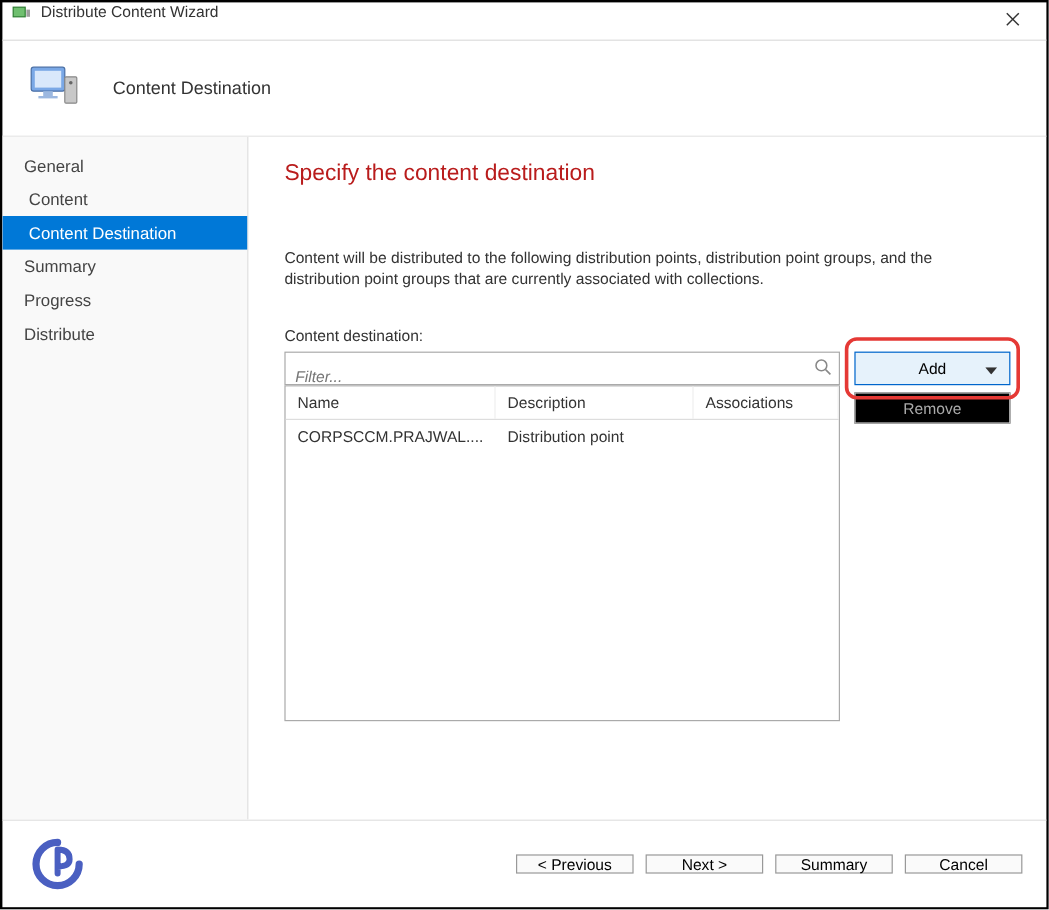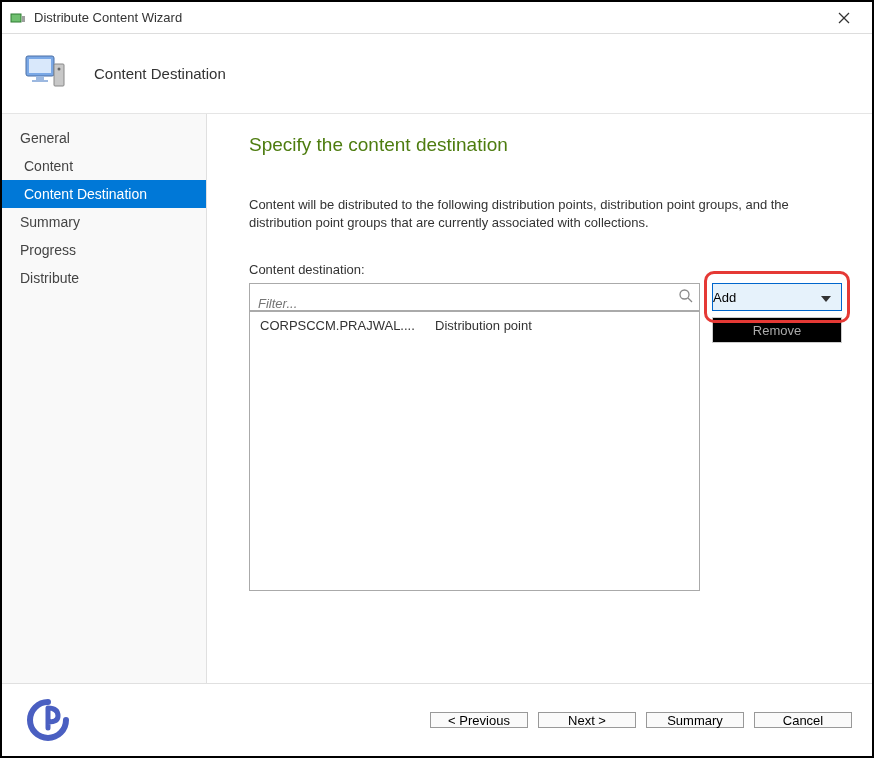--- a/index.html
+++ b/index.html
@@ -1,39 +1,39 @@
 <!DOCTYPE html>
 <html><head>
 <meta charset="utf-8">
 <style>
 * { box-sizing: border-box; margin: 0; padding: 0; }
 body { font-family: "Segoe UI", Tahoma, sans-serif; font-size: 13px; color: #333; background: #fff; }
 .window { width: 874px; height: 758px; border: 2px solid #000; display: flex; flex-direction: column; position: relative; }
-.titlebar { height: 32px; display: flex; align-items: center; padding: 0 8px; border-bottom: 1px solid #ddd; }
+.titlebar { height: 32px; display: flex; padding: 0 8px; border-bottom: 1px solid #ddd; }
 .titlebar-icon { width: 16px; height: 16px; margin-right: 8px; }
 .titlebar-text { flex: 1; font-size: 13px; }
 .close-btn { width: 40px; height: 28px; display: flex; align-items: center; justify-content: center; cursor: pointer; }
 .header { height: 80px; display: flex; align-items: center; padding: 0 20px; border-bottom: 1px solid #e5e5e5; }
 .header-icon { width: 48px; height: 48px; margin-right: 24px; }
 .header-title { font-size: 15px; color: #333; }
-.body { flex: 1; display: flex; overflow: hidden; gap: 12px; }
+.body { flex: 1; display: flex; overflow: hidden; }
 .sidebar { width: 205px; background: #f9f9f9; border-right: 1px solid #e0e0e0; padding-top: 10px; }
 .sidebar-item { padding: 6px 18px; font-size: 14px; color: #444; cursor: pointer; }
 .sidebar-item.sub { padding-left: 22px; }
 .sidebar-item.active { background: #0078d7; color: #fff; }
 .main { flex: 1; padding: 20px 30px 10px 30px; display: flex; flex-direction: column; }
-.page-title { font-size: 19px; color: #4d7c0f; font-weight: 400; margin-bottom: 40px; }
+.page-title { font-size: 19px; color: #b91c1c; font-weight: 400; margin-bottom: 50px; }
 .desc { font-size: 13px; color: #333; margin-bottom: 30px; line-height: 1.4; max-width: 570px; }
 .cd-label { font-size: 13px; margin-bottom: 6px; }
 .cd-row { display: flex; gap: 0; align-items: flex-start; }
 .filter-wrap { flex: 1; position: relative; }
 .filter-input { width: 100%; height: 28px; border: 1px solid #aaa; padding: 12px 30px 0 8px; font-size: 13px; font-style: italic; color: #888; background: #fff; }
 .search-icon { position: absolute; right: 6px; top: 5px; width: 16px; height: 16px; }
 .btn-col { width: 130px; margin-left: 12px; display: flex; flex-direction: column; gap: 6px; position: relative; }
-.add-btn { height: 28px; border: 1px solid #0066cc; background: #e6f2fb; font-size: 13px; cursor: pointer; display: flex; align-items: center; justify-content: flex-start; position: relative; }
+.add-btn { height: 28px; border: 1px solid #0066cc; background: #e6f2fb; font-size: 13px; cursor: pointer; display: flex; align-items: center; justify-content: center; position: relative; }
 .add-btn .caret { position: absolute; right: 10px; }
 .highlight { position: absolute; border: 3px solid #e53935; border-radius: 10px; pointer-events: none; }
 .remove-btn { height: 26px; border: 1px solid #ccc; background: #000000; color: #aaa; font-size: 13px; }
 .table { border: 1px solid #aaa; margin-top: 0; height: 280px; background: #fff; }
 .thead { display: flex; border-bottom: 1px solid #ddd; }
 .th { padding: 6px 10px; font-size: 13px; color: #333; border-right: 1px solid #eee; }
 .th1 { width: 175px; } .th2 { width: 165px; } .th3 { flex: 1; }
 .trow { display: flex; }
 .td { padding: 6px 10px; font-size: 13px; color: #333; overflow: hidden; white-space: nowrap; text-overflow: ellipsis; }
 .td1 { width: 175px; } .td2 { width: 165px; } .td3 { flex: 1; }
@@ -96,20 +96,25 @@
           <div class="filter-wrap">
             <input class="filter-input" placeholder="Filter..." style="">
             <span class="search-icon">
               <svg viewBox="0 0 16 16">
                   <circle cx="6.5" cy="6.5" r="4.5" fill="none" stroke="#888" stroke-width="1.3"></circle>
                   <line x1="10" y1="10" x2="14" y2="14" stroke="#888" stroke-width="1.3"></line>
                 </svg>
             </span>
           </div>
           <div class="table">
+            <div class="thead">
+              <div class="th th1">Name</div>
+              <div class="th th2">Description</div>
+              <div class="th th3">Associations</div>
+            </div>
             <div class="trow">
               <div class="td td1">CORPSCCM.PRAJWAL....</div>
               <div class="td td2">Distribution point</div>
               <div class="td td3"></div>
             </div>
           </div>
         </div>
 
         <div class="btn-col">
           <div class="highlight" style="left:-8px; top:-12px; right:-8px; height:52px;"></div>

